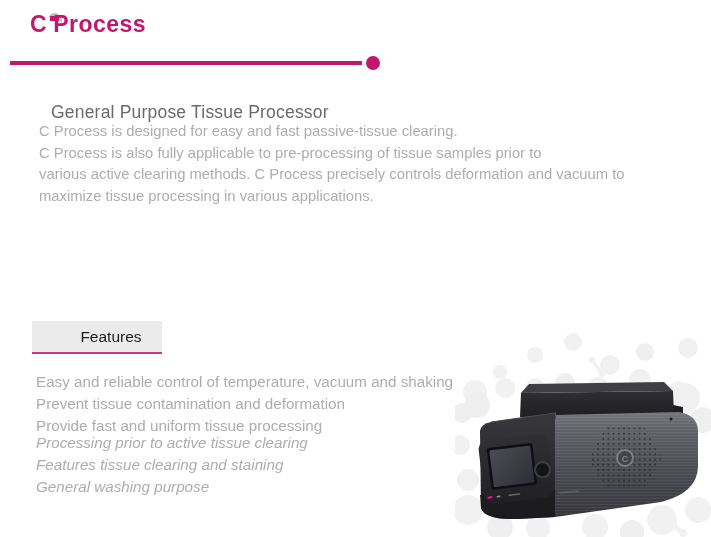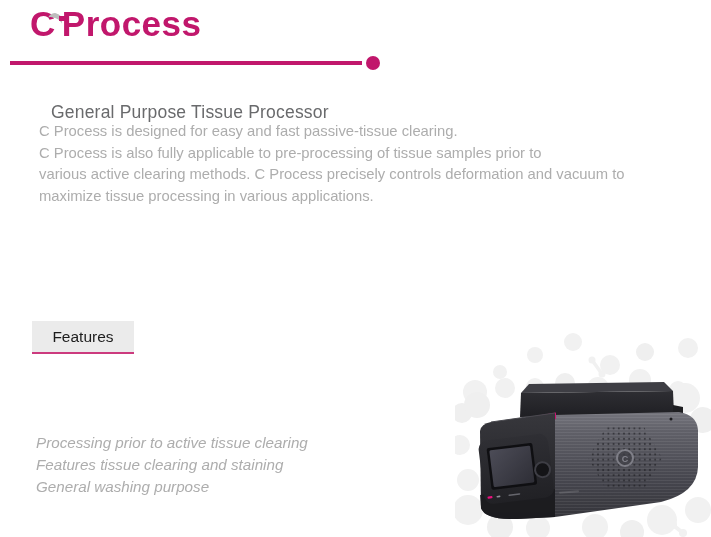--- a/index.html
+++ b/index.html
@@ -10,41 +10,41 @@
     --heading-gray:#696A6C;
     --features-bg:#EBEBEB;
     --circle-gray:#F1F1F1;
   }
   html,body{margin:0;padding:0;background:#fff;}
   .page{
     position:relative;width:711px;height:537px;background:#ffffff;overflow:hidden;
     font-family:"Liberation Sans",sans-serif;
   }
   
-  .logo{position:absolute;left:30px;top:4px;margin:0;font-size:35px;line-height:40px;
+  .logo{position:absolute;left:30px;top:4px;margin:0;font-size:23px;line-height:40px;
     font-weight:700;color:var(--accent);letter-spacing:0.5px;white-space:nowrap;}
   .logo-c{position:relative;display:inline-block;margin-right:6px;}
   .logo-c-accent{position:absolute;left:17px;top:9px;width:15px;height:11px;
     border-top:5px solid #BDBDBD;border-radius:50%;transform:rotate(24deg);}
   .logo-rest{position:relative;display:inline-block;}
   .logo-rest::before{content:"";position:absolute;left:-3px;top:12px;width:9px;height:5px;
     background:var(--accent);}
   .divider{position:absolute;left:10px;top:61px;width:352px;height:4px;background:var(--accent);}
   .divider-dot{position:absolute;right:-18px;top:-5px;width:14px;height:14px;border-radius:50%;
     background:var(--accent);}
   .subtitle{position:absolute;left:35px;top:86px;margin:16px;font-size:17.5px;font-weight:400;
     color:var(--heading-gray);letter-spacing:0.2px;}
   
   .intro{position:absolute;left:35px;top:117px;margin:4px;font-size:14.8px;line-height:21.5px;
     color:var(--text-gray);white-space:nowrap;}
   
   .features-tab{position:absolute;left:32px;top:321px;width:102px;height:31px;
     background:var(--features-bg);border-bottom:2.5px solid var(--underline-pink);
     display:flex;align-items:center;justify-content:center;
-    font-size:15.5px;color:#1d1d1d;cursor:pointer;}
+    font-size:15.5px;color:#1d1d1d;cursor:pointer;padding-left:28px;}
   .feature-list{position:absolute;left:36px;margin:0;padding:0;list-style:none;
     font-size:15.2px;line-height:22px;color:var(--text-gray);white-space:nowrap;}
   .feature-list.first{top:371px;}
   .feature-list.second{top:432px;font-style:italic;}
   
   .device{position:absolute;left:455px;top:327px;width:256px;height:210px;margin:0;}
   .device svg{display:block;width:100%;height:100%;}
 </style>
 </head>
 <body>
@@ -63,20 +63,25 @@
 
   <div class="intro">
     <div>C Process is designed for easy and fast passive-tissue clearing.</div>
     <div>C Process is also fully applicable to pre-processing of tissue samples prior to</div>
     <div>various active clearing methods. C Process precisely controls deformation and vacuum to</div>
     <div>maximize tissue processing in various applications.</div>
   </div>
 
   <div class="features-tab">Features</div>
 
+  <ul class="feature-list first">
+    <li>Easy and reliable control of temperature, vacuum and shaking</li>
+    <li>Prevent tissue contamination and deformation</li>
+    <li>Provide fast and uniform tissue processing</li>
+  </ul>
 
   <ul class="feature-list second">
     <li>Processing prior to active tissue clearing</li>
     <li>Features tissue clearing and staining</li>
     <li>General washing purpose</li>
   </ul>
 
   <figure class="device">
     <svg viewBox="0 0 256 210" xmlns="http://www.w3.org/2000/svg">
       <defs>

